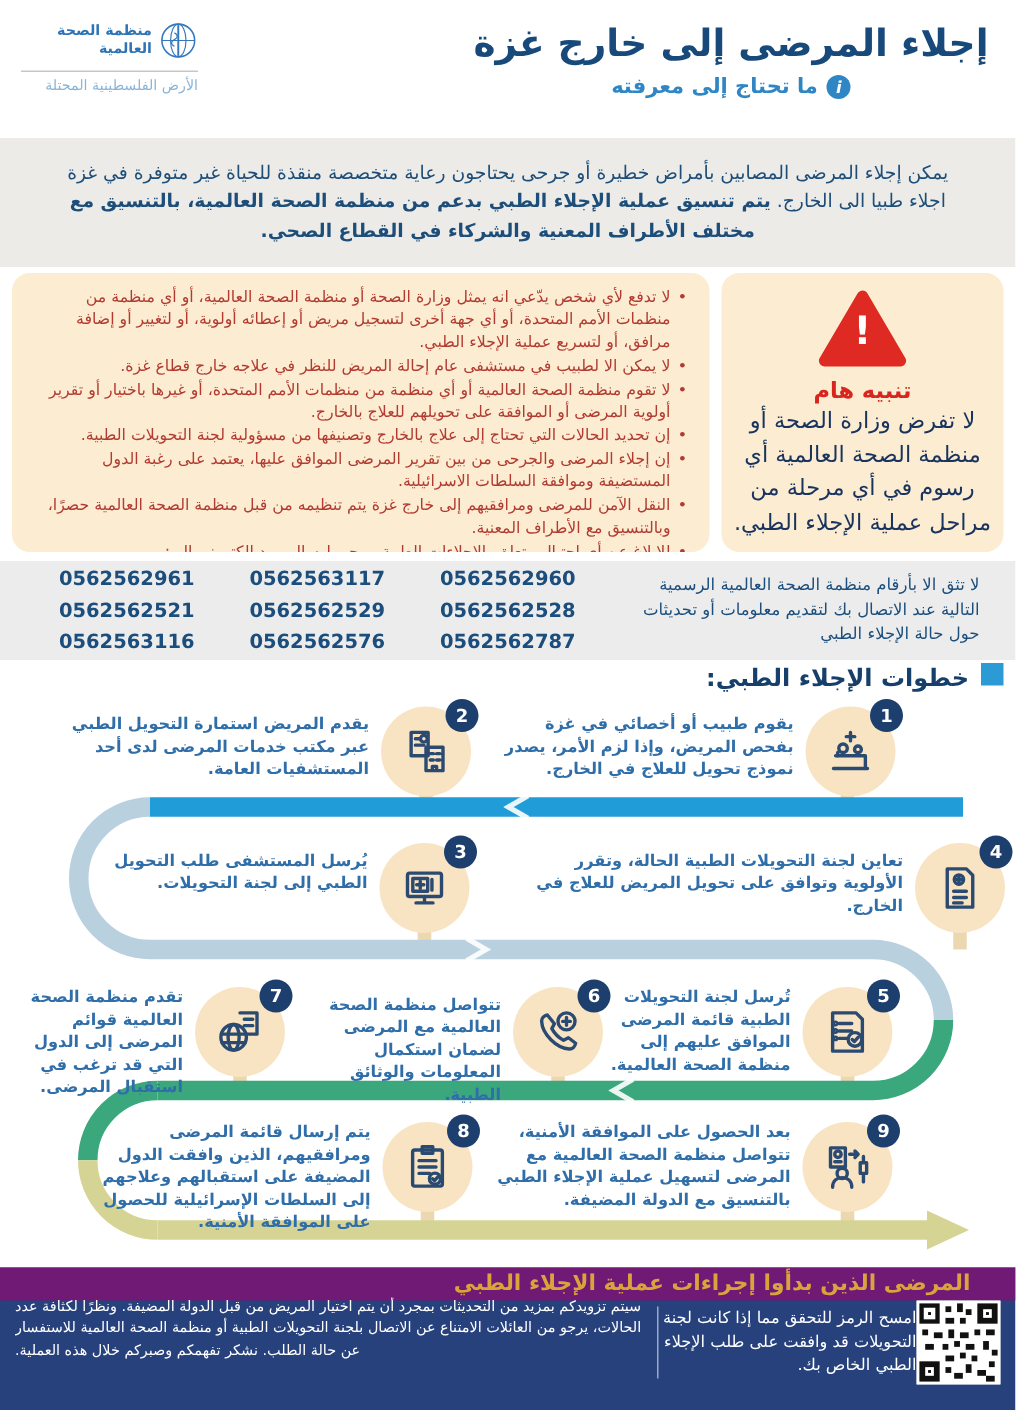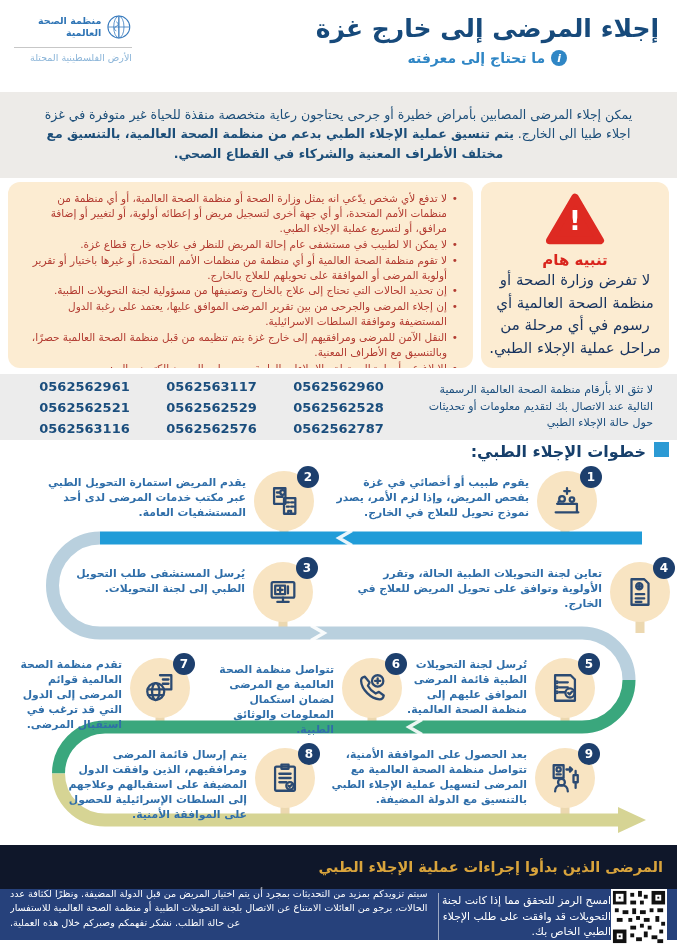--- a/index.html
+++ b/index.html
@@ -57,21 +57,21 @@
   .bubble{position:relative;width:60px;height:60px;flex:none;border-radius:50%;background:#f8e4c2;
     display:flex;align-items:center;justify-content:center}
   .badge{position:absolute;top:-5px;left:auto;right:-5px;width:22px;height:22px;border-radius:50%;background:#1d3f6d;
     color:#fff;font-size:12px;font-weight:700;display:flex;align-items:center;justify-content:center;direction:ltr}
   .step .txt{font-size:10.8px;font-weight:700;color:#2f6ea9;line-height:1.38;text-align:right;margin-top:5px}
   .step.tall .txt{margin-top:0}
   .bubble svg{stroke:#2b4a72;fill:none;stroke-width:1.6;stroke-linecap:round;stroke-linejoin:round}
 
   
   .footer{top:845px;height:95px;background:#26417b}
-  .footer-titlebar{height:44px;background:#0f172a;display:flex;align-items:center;padding:0 14px}
+  .footer-titlebar{height:22px;background:#701a75;display:flex;align-items:center;padding:0 30px}
   .footer-title{color:#d9a43c;font-weight:700;font-size:14.5px}
   .footer-body{display:flex;align-items:center;padding:6px 10px;height:55px;box-sizing:border-box}
   .qr{width:56px;height:56px;flex:none;background:#fff}
   .qr-caption{width:172px;flex:none;color:#fff;font-size:10.8px;line-height:1.45;text-align:right}
   .v-div{width:1px;height:48px;background:rgba(255,255,255,.55);flex:none}
   .footer-note{flex:1;color:#fff;font-size:9.6px;line-height:1.55;text-align:left;overflow:hidden;height:60px}
 </style>
 </head>
 <body>
 

